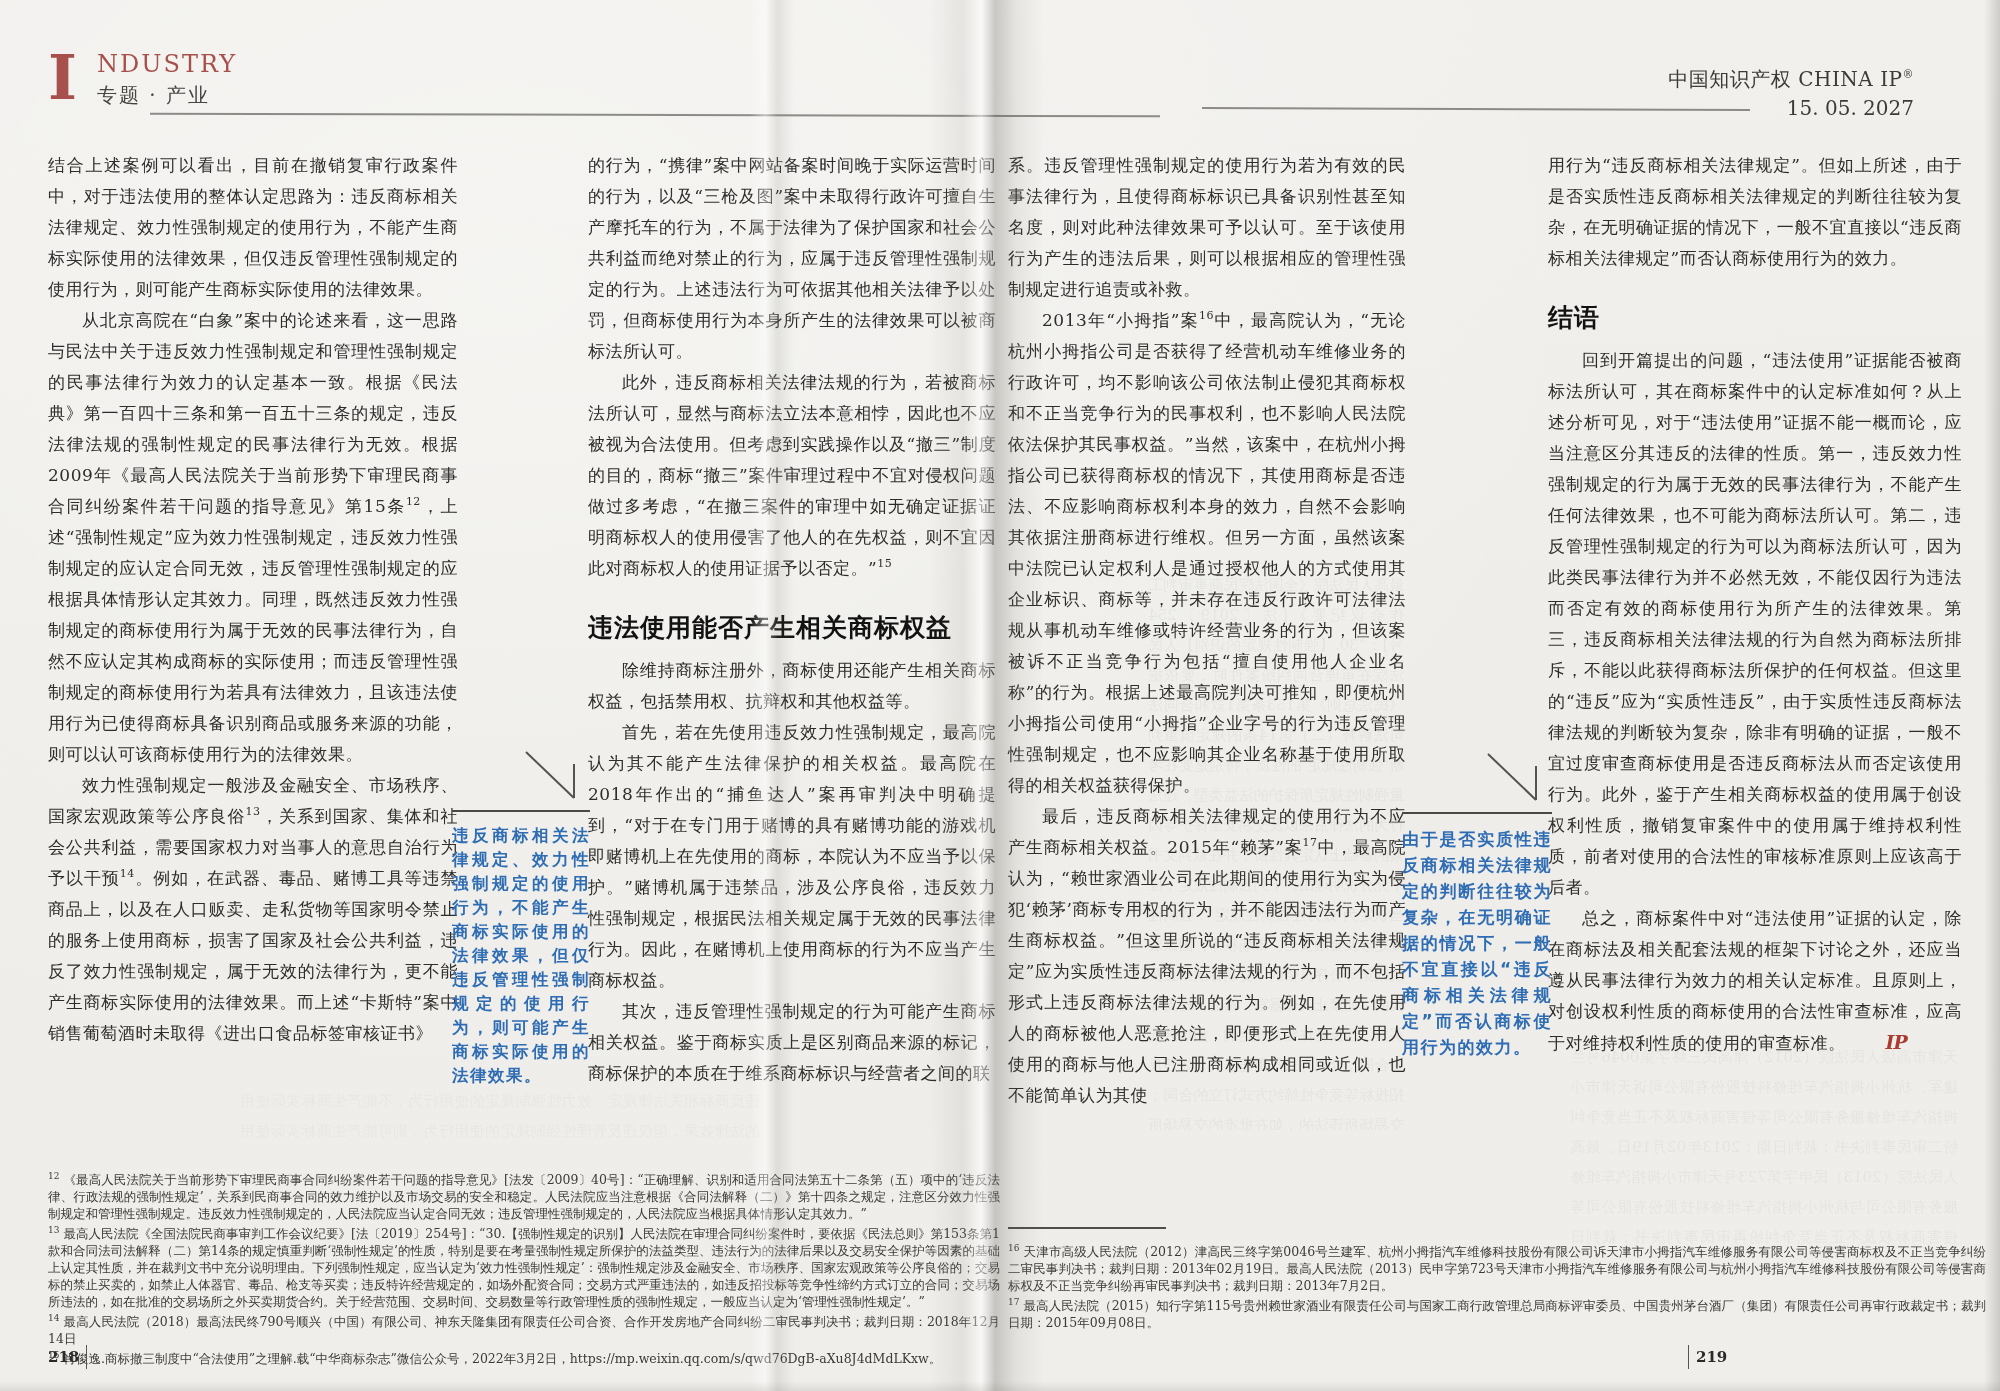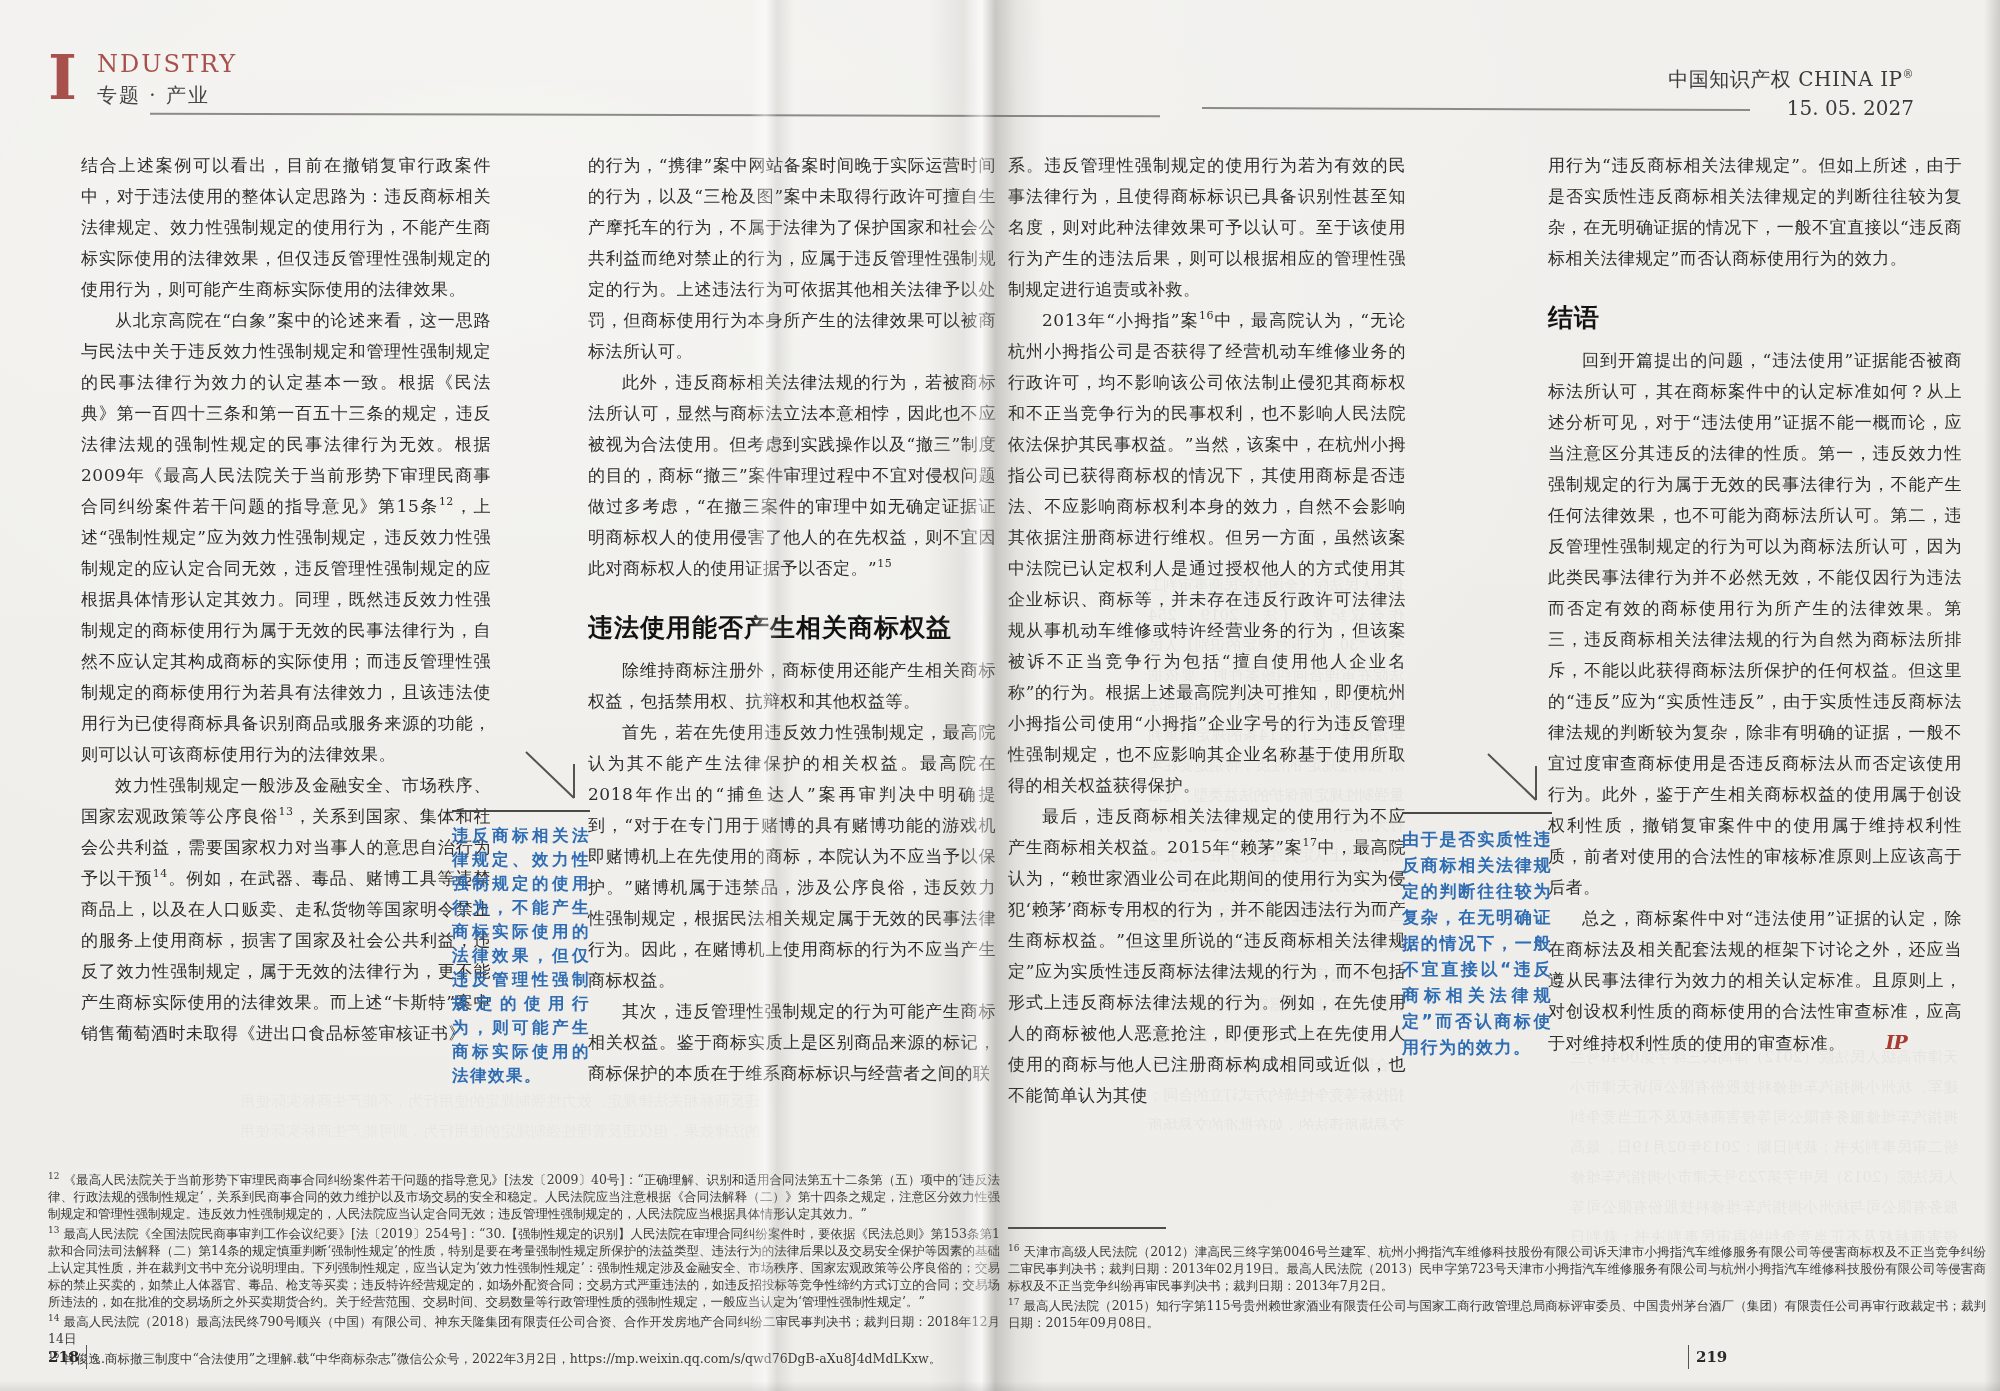--- a/index.html
+++ b/index.html
@@ -17,21 +17,21 @@
   .rule{position:absolute;height:2px;background:#8d8b88;z-index:3;}
   .rule-left{left:150px;top:114px;width:1010px;transform:rotate(.15deg);}
   .rule-right{left:1202px;top:108px;width:548px;transform:rotate(.2deg);}
   .masthead{position:absolute;right:86px;top:66px;text-align:right;color:#3c3b3a;z-index:4;}
   .journal{font-size:20px;letter-spacing:.5px;}
   .reg{font-size:11px;vertical-align:super;}
   .mast-date{font-size:20px;margin-top:3px;}
   
   .col{position:absolute;top:150px;text-align:justify;font-size:17px;line-height:31px;
     letter-spacing:.5px;z-index:2;}
-  .col-1{left:48px;width:410px;margin-left:33px;}
+  .col-1{left:48px;width:410px;}
   .col-2{left:588px;width:408px;}
   .col-3{left:1008px;width:398px;}
   .col-4{left:1548px;width:414px;}
   .body-p{margin:0;}
   .body-p.ind{text-indent:2em;}
   .sec-h{font-family:"DejaVu Sans",sans-serif;font-size:25px;font-weight:bold;color:#121212;
     margin:28px 0 12px 0;letter-spacing:1px;text-align:left;}
   sup.fnref{font-size:11px;line-height:0;}
   .endmark{display:inline-block;color:#a93b30;font-weight:bold;font-style:italic;
     font-size:19px;margin-left:6px;letter-spacing:-1px;font-family:"DejaVu Serif",serif;}

